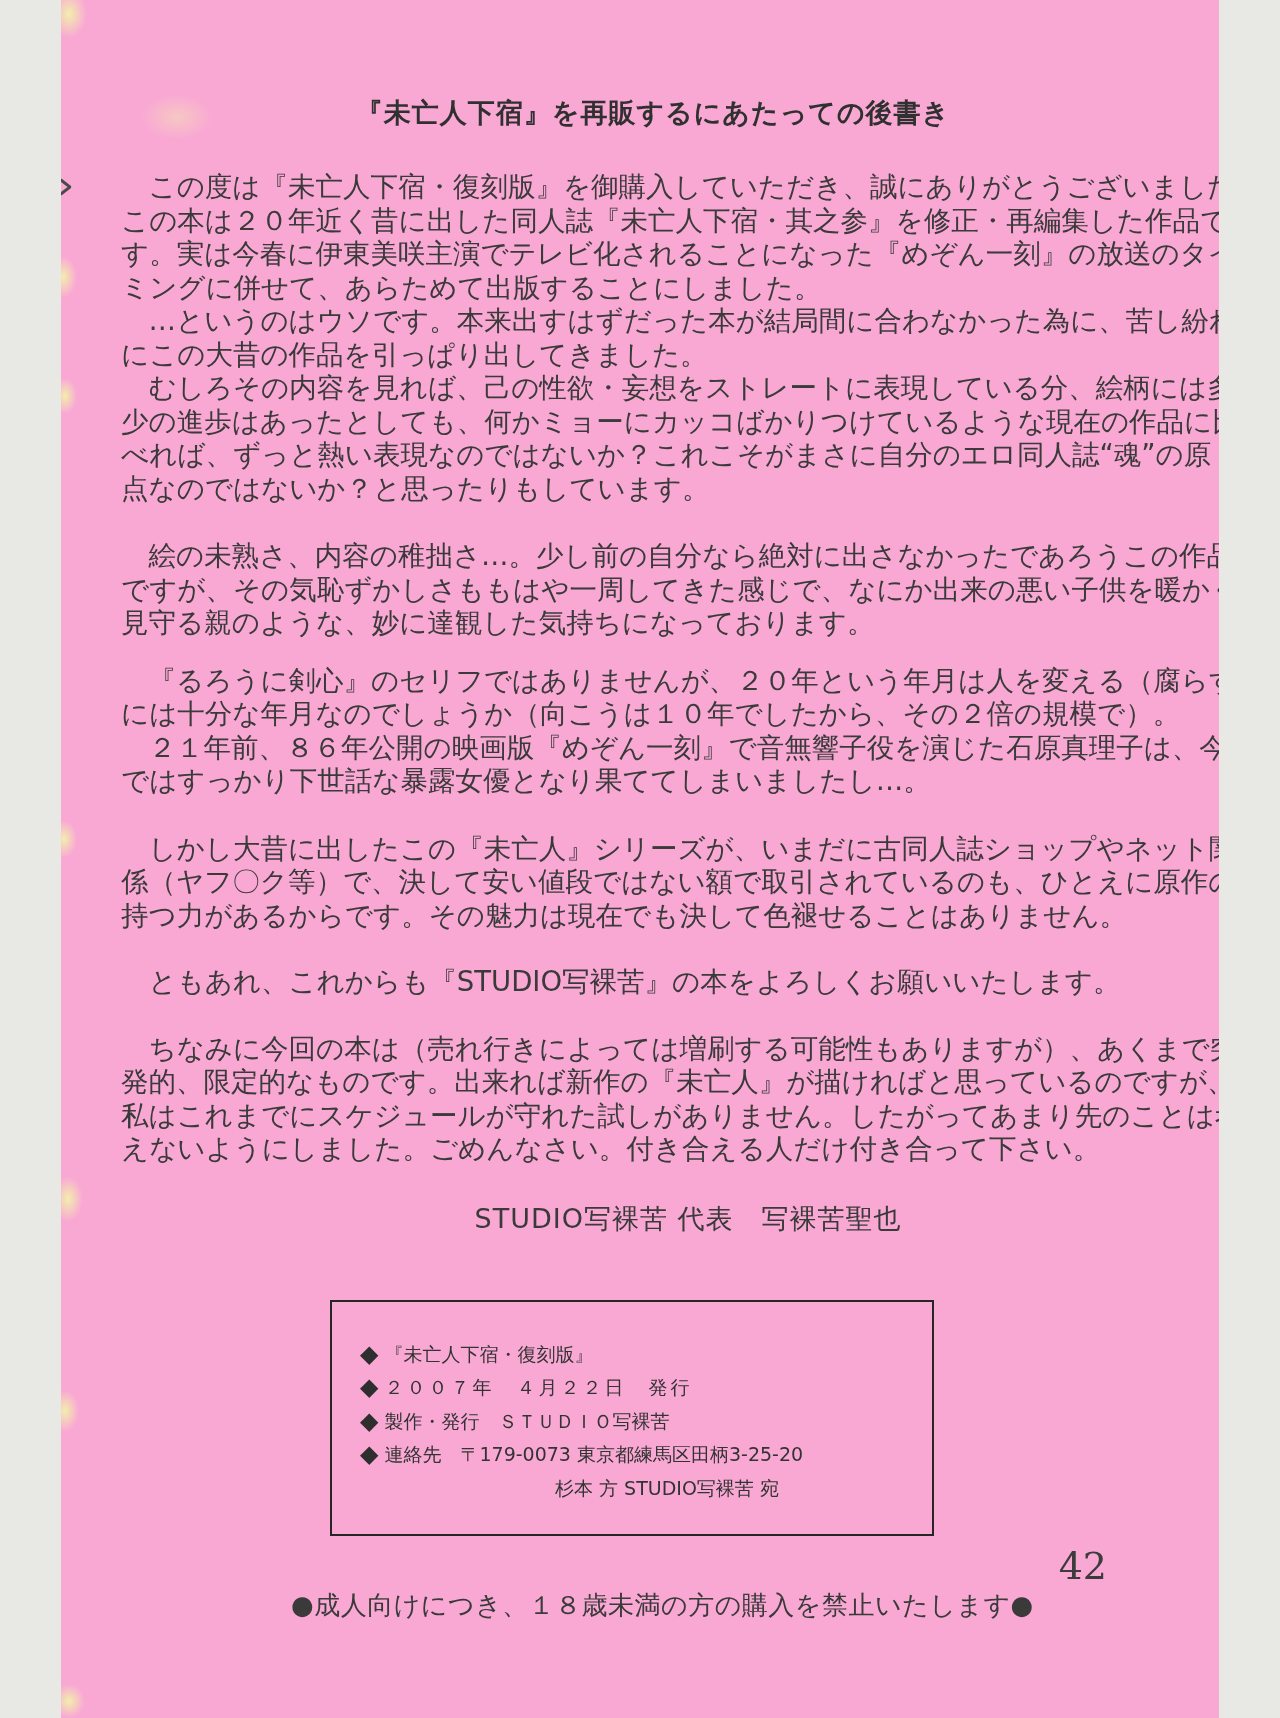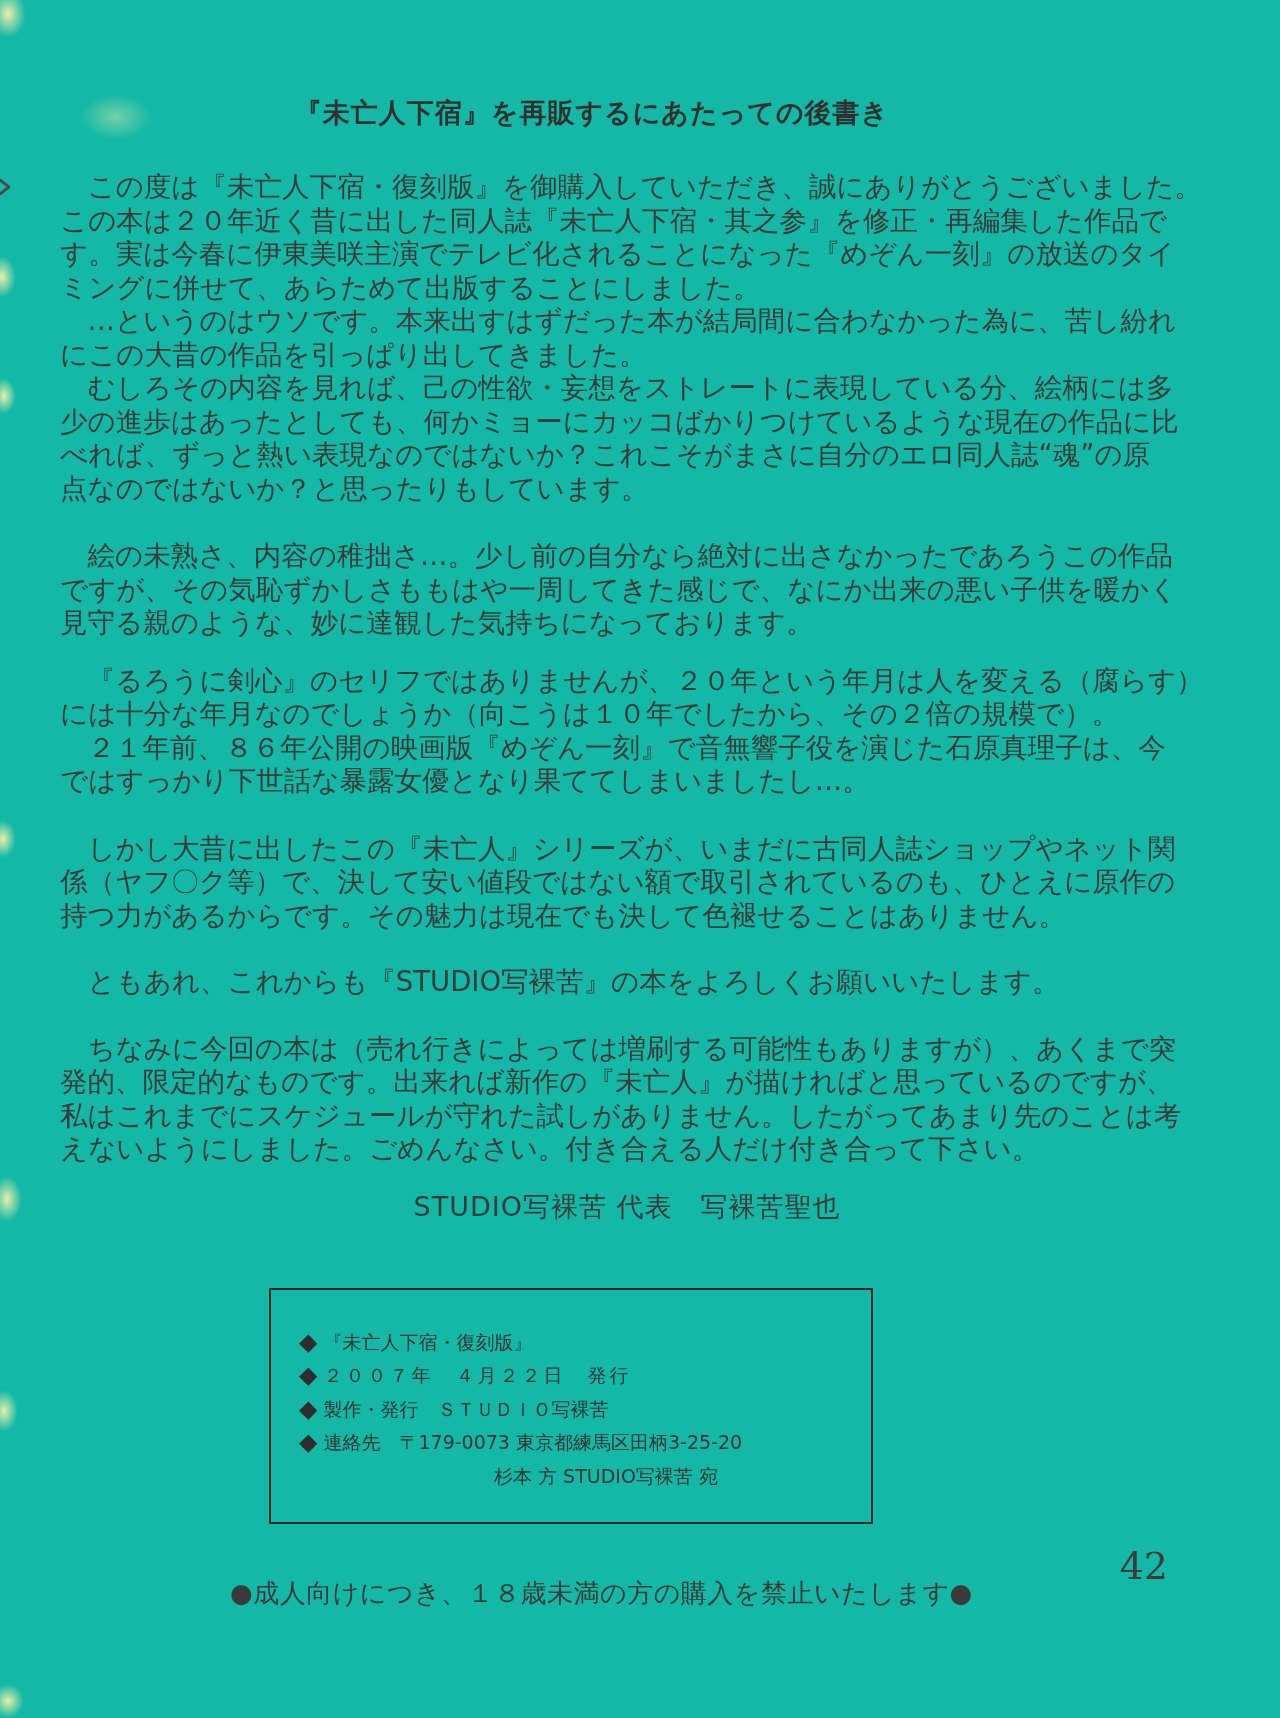--- a/index.html
+++ b/index.html
@@ -1,23 +1,24 @@
 <!DOCTYPE html>
 <html><head>
 <meta charset="utf-8">
 <style>
   html,body { margin:0; padding:0; background:#e8e8e4; }
   .page {
     position:relative;
-    width:1280px; height:1718px;
+    width:1130px; height:1718px;
     margin:0 auto;
-    background:#14b8a6;
+    background:#f9a8d4;
     overflow:hidden;
     font-family:"DejaVu Sans","Liberation Sans",sans-serif;
     color:#383838;
+    padding-left:28px;
   }
   .content { position:absolute; left:60px; top:0; width:1134px; }
 
   .title {
     margin:96px 0 0 0;
     padding-right:70px;
     text-align:center;
     font-size:27px; font-weight:700;
     line-height:34px;
     letter-spacing:1px;
@@ -33,21 +34,21 @@
     color:#3a3a3a;
   }
   .p0 { margin-top:40px; }
   .p2 { margin-top:34px; }
   .p4 { margin-top:24px; }
   .p6 { margin-top:34px; }
   .p7 { margin-top:33px; }
   .closing { margin-top:33px; }
 
   .signature {
-    margin:24px 0 0 0;
+    margin:36px 0 0 0;
     text-align:center;
     font-size:27px;
     line-height:34px;
     letter-spacing:1px;
     white-space:pre;
     color:#3a3a3a;
   }
 
   .colophon {
     box-sizing:border-box;

